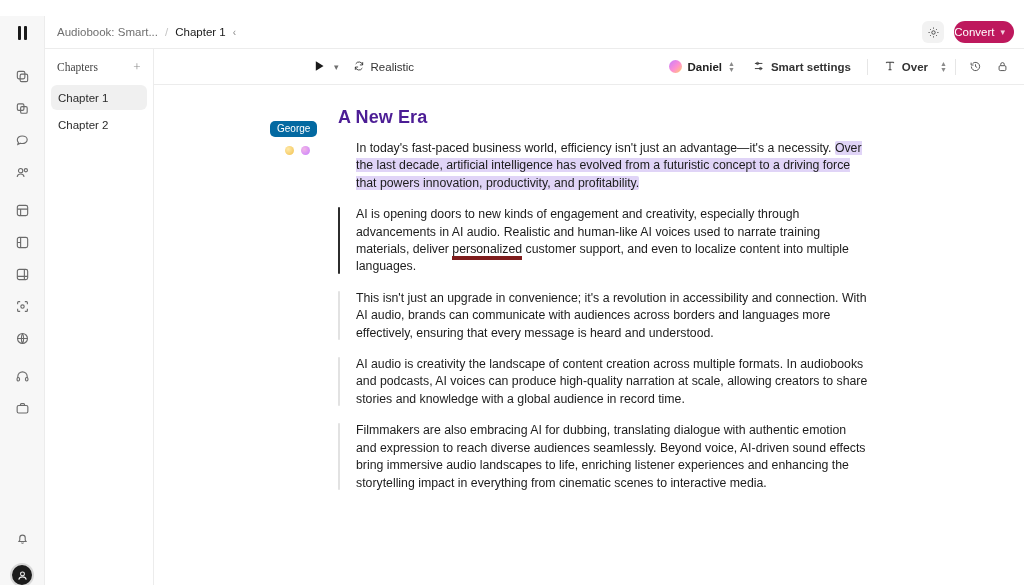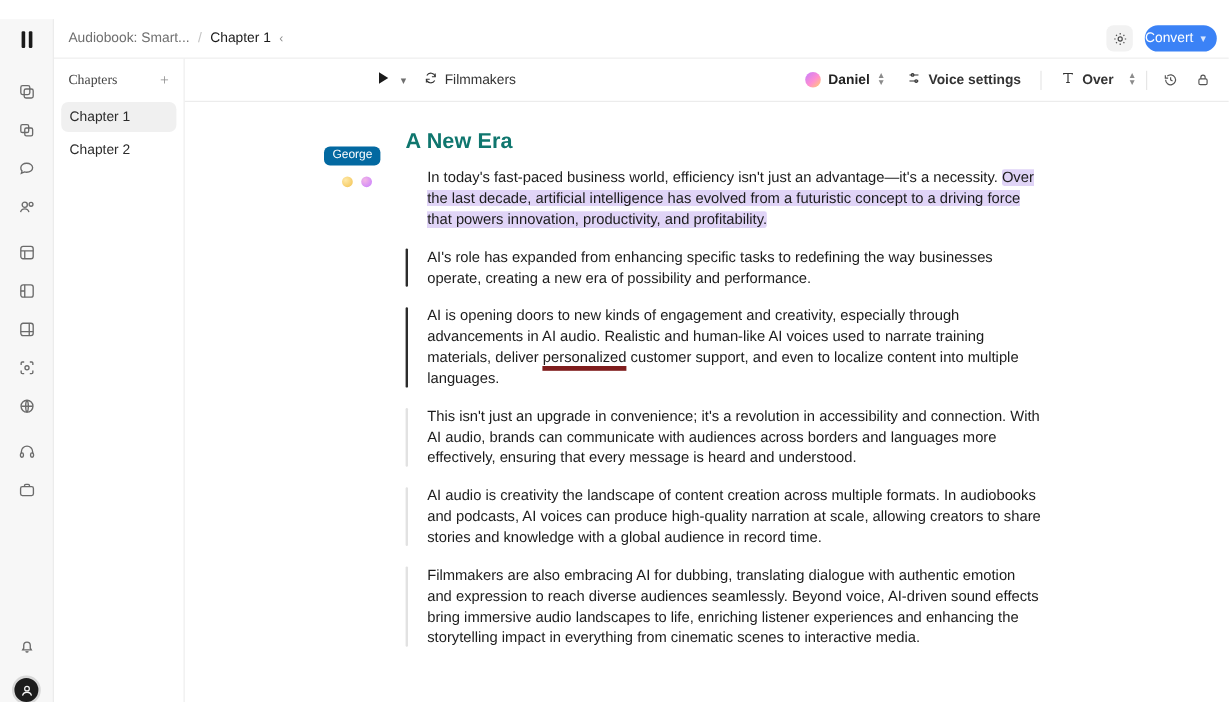--- a/index.html
+++ b/index.html
@@ -120,21 +120,21 @@
   }
   .gear-btn {
     width: 22px; height: 22px;
     border-radius: 6px;
     background: #f2f2f2;
     display: flex; align-items: center; justify-content: center;
     color: #4a4a4a;
   }
   .convert-btn {
     height: 22px;
-    background: #3b82f6;
+    background: #be185d;
     color: #ffffff;
     border-radius: 11px;
     font-size: 11.5px;
     display: flex;
     align-items: center;
     gap: 6px;
     padding: 0 9px 0 0;
   }
   .convert-btn .cv-chev { opacity: .8; font-size: 9px; }
 
@@ -269,21 +269,21 @@
     margin: 0 auto;
     padding: 22px 0 0 0;
     position: relative;
     left: 14px;
   }
   h1.doc-title {
     font-size: 18px;
     font-weight: 700;
     margin: 0 0 12px 0;
     letter-spacing: .1px;
-    color: #0f766e;
+    color: #4c1d95;
   }
   .para {
     position: relative;
     font-size: 12.3px;
     line-height: 17.4px;
     color: #1c1c1c;
     margin: 0 0 14px 0;
     padding-left: 18px;
   }
   .para .bar {
@@ -490,42 +490,42 @@
             <span class="tb-chev">▾</span>
           </div>
 
           <div class="tb-btn">
             <span>
               <svg width="12" height="12" viewBox="0 0 16 16" fill="none" stroke="currentColor" stroke-width="1.2">
                 <path d="M13 6.6A5.1 5.1 0 0 0 3.6 5.2M3 9.4a5.1 5.1 0 0 0 9.4 1.4"></path>
                 <path d="M12.9 2.9v3.7H9.2M3.1 13.1V9.4h3.7"></path>
               </svg>
             </span>
-            <span>Filmmakers</span>
+            <span>Realistic</span>
           </div>
 
           <div class="tb-right">
             <div class="voice-chip">
               <span class="voice-dot"></span>
               <span>Daniel</span>
               <span class="stepper">
                   <span>▲</span>
                   <span>▼</span>
                 </span>
             </div>
 
             <div class="tb-btn">
               <span>
                 <svg width="12" height="12" viewBox="0 0 16 16" fill="none" stroke="currentColor" stroke-width="1.2">
                   <path d="M2.5 4.6h10M2.5 11.4h10"></path>
                     <circle cx="6" cy="4.6" r="1.5"></circle>
                     <circle cx="10" cy="11.4" r="1.5"></circle>
                 </svg>
               </span>
-              <span>Voice settings</span>
+              <span>Smart settings</span>
             </div>
 
             <div class="tb-sep"></div>
 
             <div class="tb-btn">
               <span>
                 <svg width="12" height="12" viewBox="0 0 16 16" fill="none" stroke="currentColor" stroke-width="1.3">
                   <path d="M3.2 4.2V3h9.6v1.2M8 3v10M6 13h4"></path>
                 </svg>
               </span>
@@ -569,21 +569,20 @@
                   <span class="dot-a"></span>
                   <span class="dot-b"></span>
                 </div>
               </div>
 
               <span>In today's fast-paced business world, efficiency isn't just an advantage—it's a necessity. </span><span class="hl-purple">Over the last decade, artificial intelligence has evolved from a futuristic concept to a driving force that powers innovation, productivity, and profitability.</span>
             </div>
 
             <div class="para p2">
               <span class="bar"></span>
-              <span>AI's role has expanded from enhancing specific tasks to redefining the way businesses operate, creating a new era of possibility and performance.</span>
             </div>
 
             <div class="para p3">
               <span class="bar"></span>
               <span>AI is opening doors to new kinds of engagement and creativity, especially through advancements in AI audio. Realistic and human-like AI voices used to narrate training materials, deliver </span><span class="underline-dotted">personalized</span><span> customer support, and even to localize content into multiple languages.</span>
             </div>
 
             <div class="para p4">
               <span class="bar"></span>
               <span>This isn't just an upgrade in convenience; it's a revolution in accessibility and connection. With AI audio, brands can communicate with audiences across borders and languages more effectively, ensuring that every message is heard and understood.</span>

